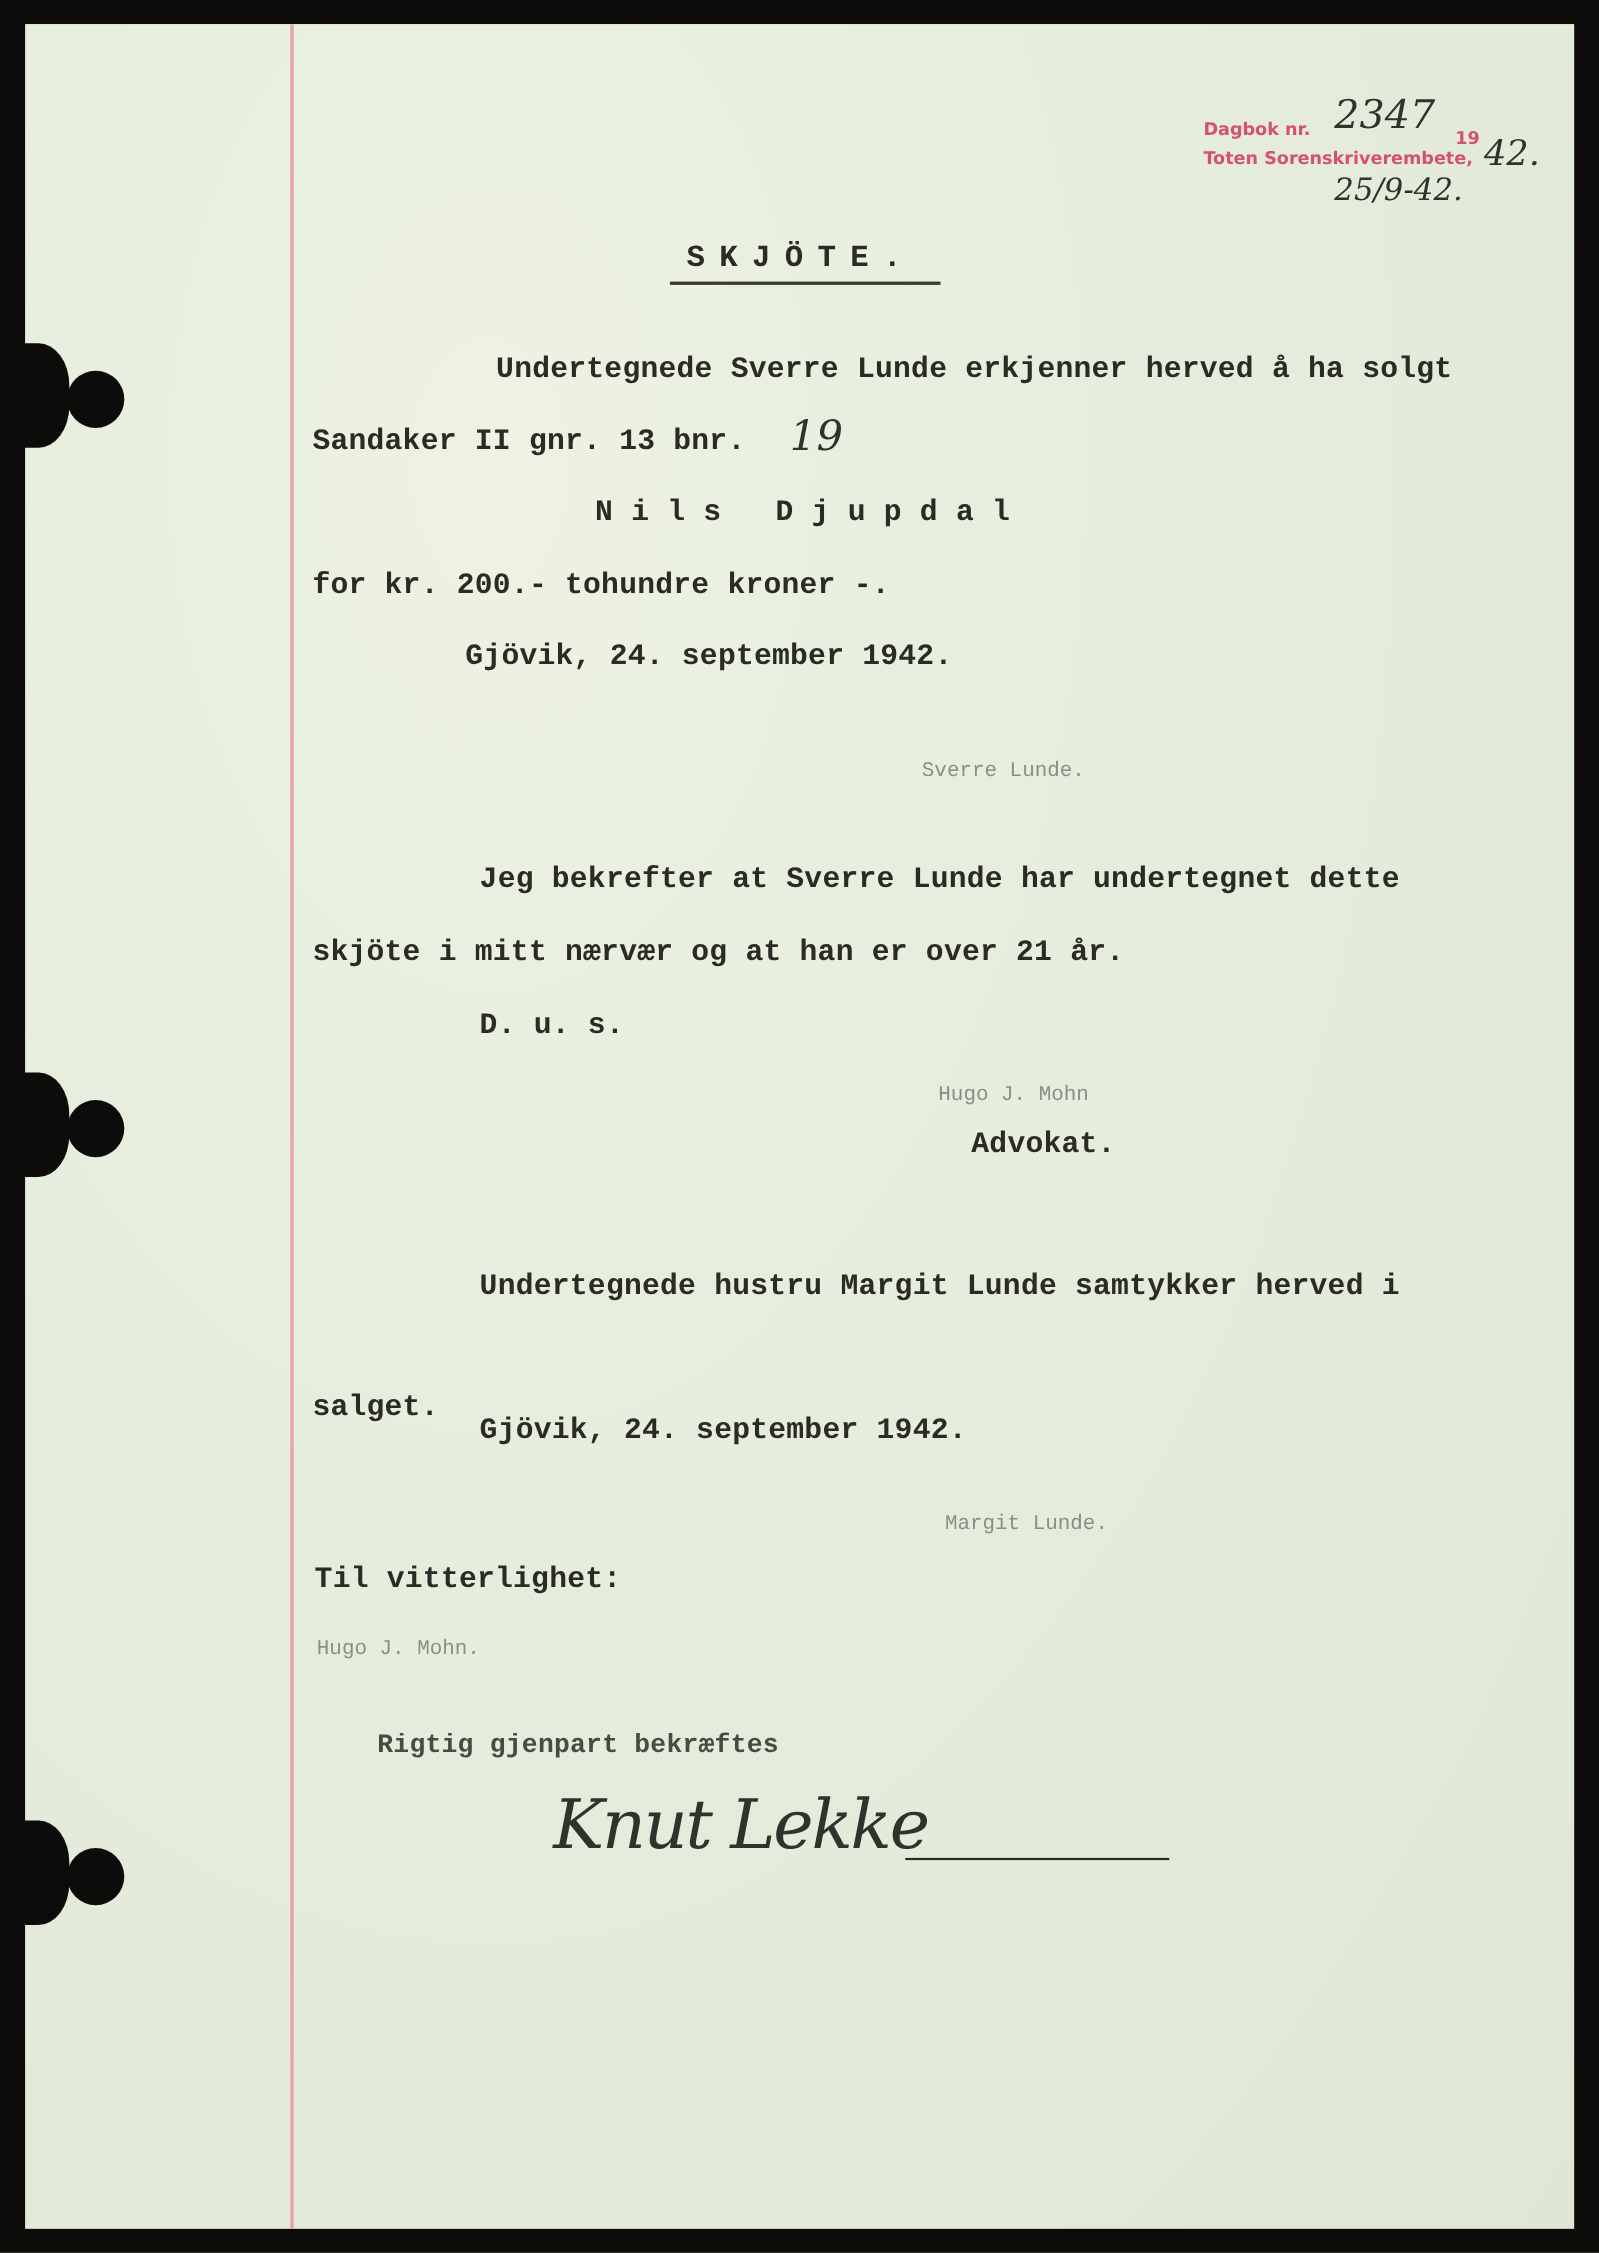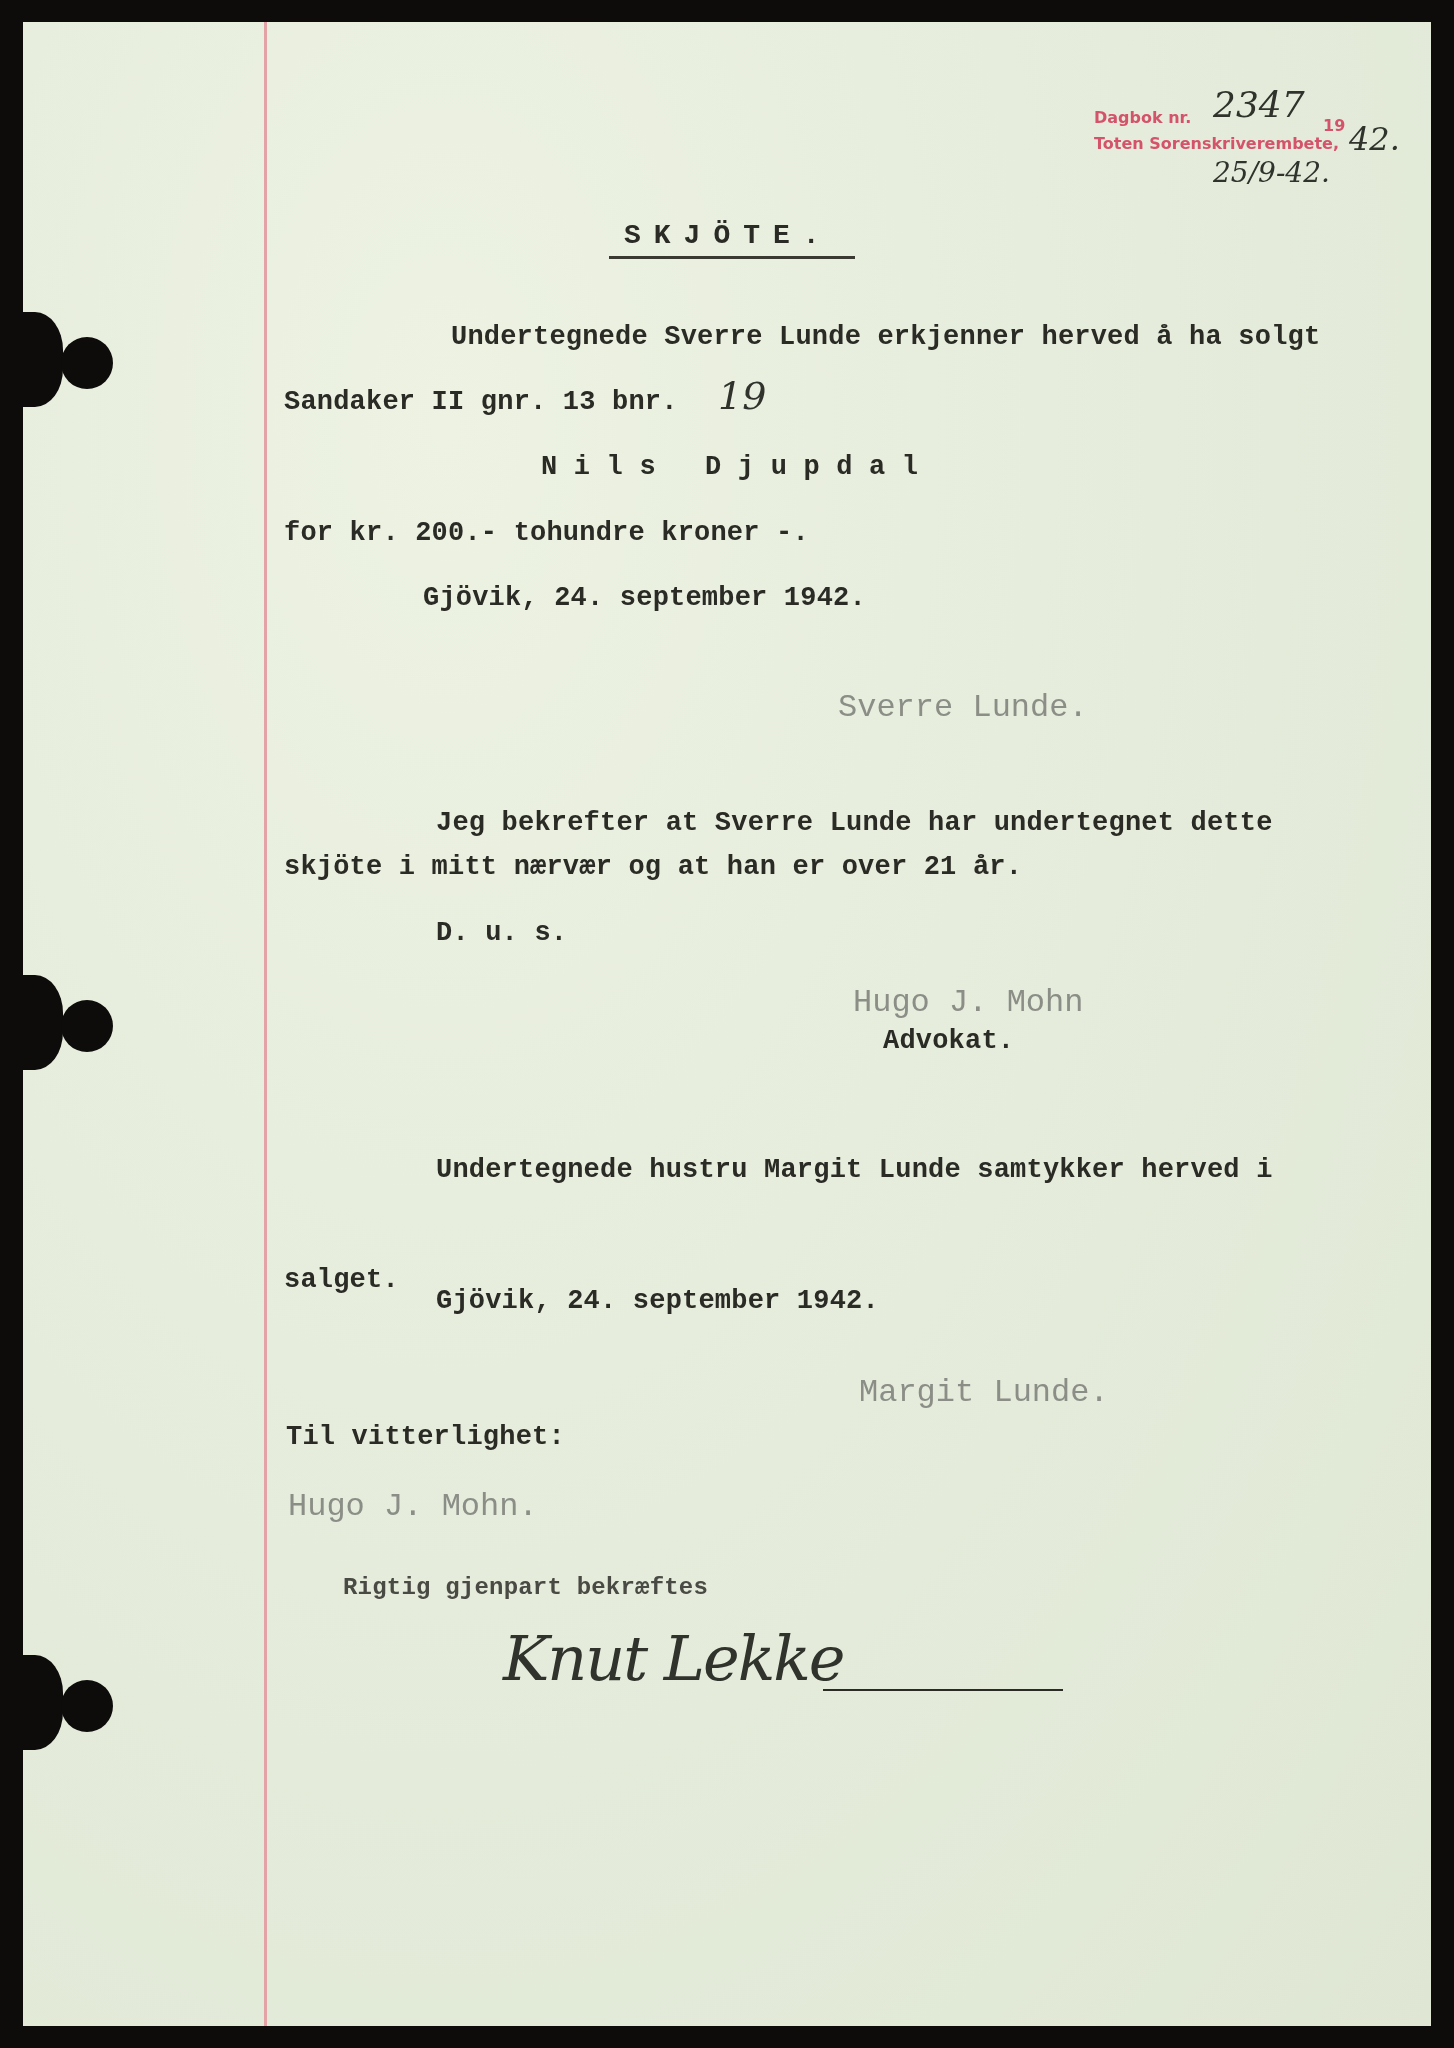--- a/index.html
+++ b/index.html
@@ -10,21 +10,21 @@
     .paper {
       position: absolute; left: 23px; top: 22px; width: 1408px; height: 2004px;
       background: #e6eddc;
       background-image: radial-gradient(ellipse at 30% 20%, #edf2e3 0%, #e4ebda 60%, #dfe7d4 100%);
     }
     .margin-line { position: absolute; left: 241px; top: 0; width: 3px; height: 100%; background: #e3a3a6; }
     .hole { position: absolute; left: -30px; width: 120px; height: 95px; }
     .hole .blob { position: absolute; left: 0; top: 0; width: 70px; height: 95px; background: #0d0c0a; border-radius: 0 40% 40% 0; }
     .hole .dot { position: absolute; left: 68px; top: 25px; width: 52px; height: 52px; background: #0d0c0a; border-radius: 50%; }
     .t { position: absolute; white-space: nowrap; color: #2b2b26; font-weight: bold; font-size: 27px; letter-spacing: 0.2px; }
-    .sig-typed { position: absolute; white-space: nowrap; color: #8b8e86; font-family: "Liberation Mono", monospace; font-weight: normal; font-size: 32px; }
+    .sig-typed { position: absolute; white-space: nowrap; color: #8b8e86; font-family: "Liberation Mono", monospace; font-weight: normal; font-size: 19px; }
     .hand { position: absolute; white-space: nowrap; font-family: "DejaVu Serif", serif; font-style: italic; color: #2f332c; }
     .stamp { position: absolute; white-space: nowrap; color: #d5536a; font-family: "DejaVu Sans", sans-serif; font-weight: bold; font-size: 16px; }
     .title { position: absolute; white-space: nowrap; font-weight: bold; font-size: 28px; letter-spacing: 13px; color: #2b2b26; }
     .title-underline { position: absolute; height: 3px; background: #3a3a33; }
     .sig-line { position: absolute; height: 2px; background: #2b2b26; }
   </style>
 </head>
 <body>
 
 <div class="paper">
@@ -58,21 +58,21 @@
 
   <div class="t" style="left:428px; top:300px;">Undertegnede Sverre Lunde erkjenner herved å ha solgt</div>
   <div class="t" style="left:261px; top:365px;">Sandaker II gnr. 13 bnr.</div>
   <div class="hand" style="left:695px; top:352px; font-size:38px;">19</div>
   <div class="t" style="left:518px; top:430px; white-space:pre;">N i l s   D j u p d a l</div>
   <div class="t" style="left:261px; top:496px;">for kr. 200.- tohundre kroner -.</div>
   <div class="t" style="left:400px; top:561px;">Gjövik, 24. september 1942.</div>
 
   <div class="sig-typed" style="left:815px; top:667px;">Sverre Lunde.</div>
 
-  <div class="t" style="left:413px; top:786px;">Jeg bekrefter at Sverre Lunde har undertegnet dette</div>
+  <div class="t" style="left:413px; top:763px;">Jeg bekrefter at Sverre Lunde har undertegnet dette</div>
   <div class="t" style="left:261px; top:830px;">skjöte i mitt nærvær og at han er over 21 år.</div>
   <div class="t" style="left:413px; top:896px;">D. u. s.</div>
   <div class="sig-typed" style="left:830px; top:962px;">Hugo J. Mohn</div>
   <div class="t" style="left:860px; top:1004px;">Advokat.</div>
 
   <div class="t" style="left:413px; top:1133px;">Undertegnede hustru Margit Lunde samtykker herved i</div>
   <div class="t" style="left:261px; top:1199px;margin-top:44px;">salget.</div>
   <div class="t" style="left:413px; top:1264px;">Gjövik, 24. september 1942.</div>
   <div class="sig-typed" style="left:836px; top:1352px;">Margit Lunde.</div>
 

